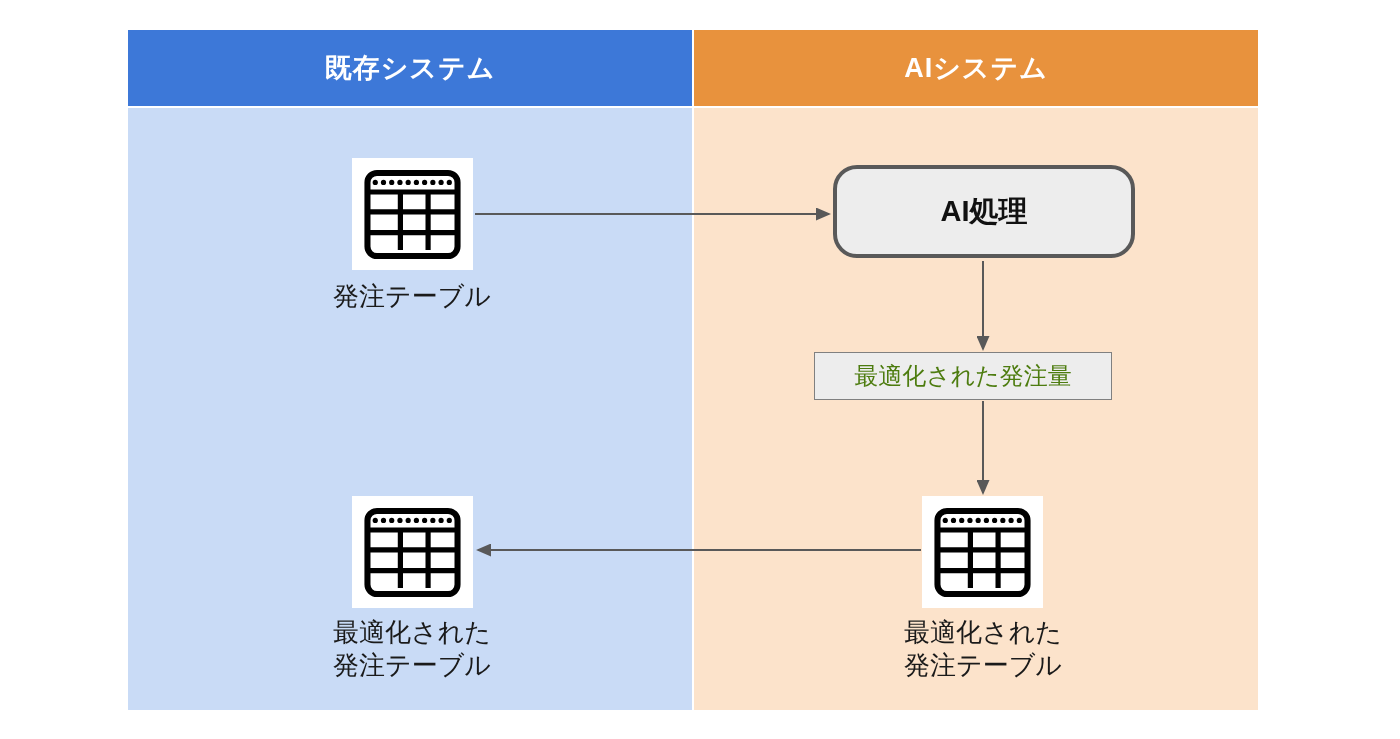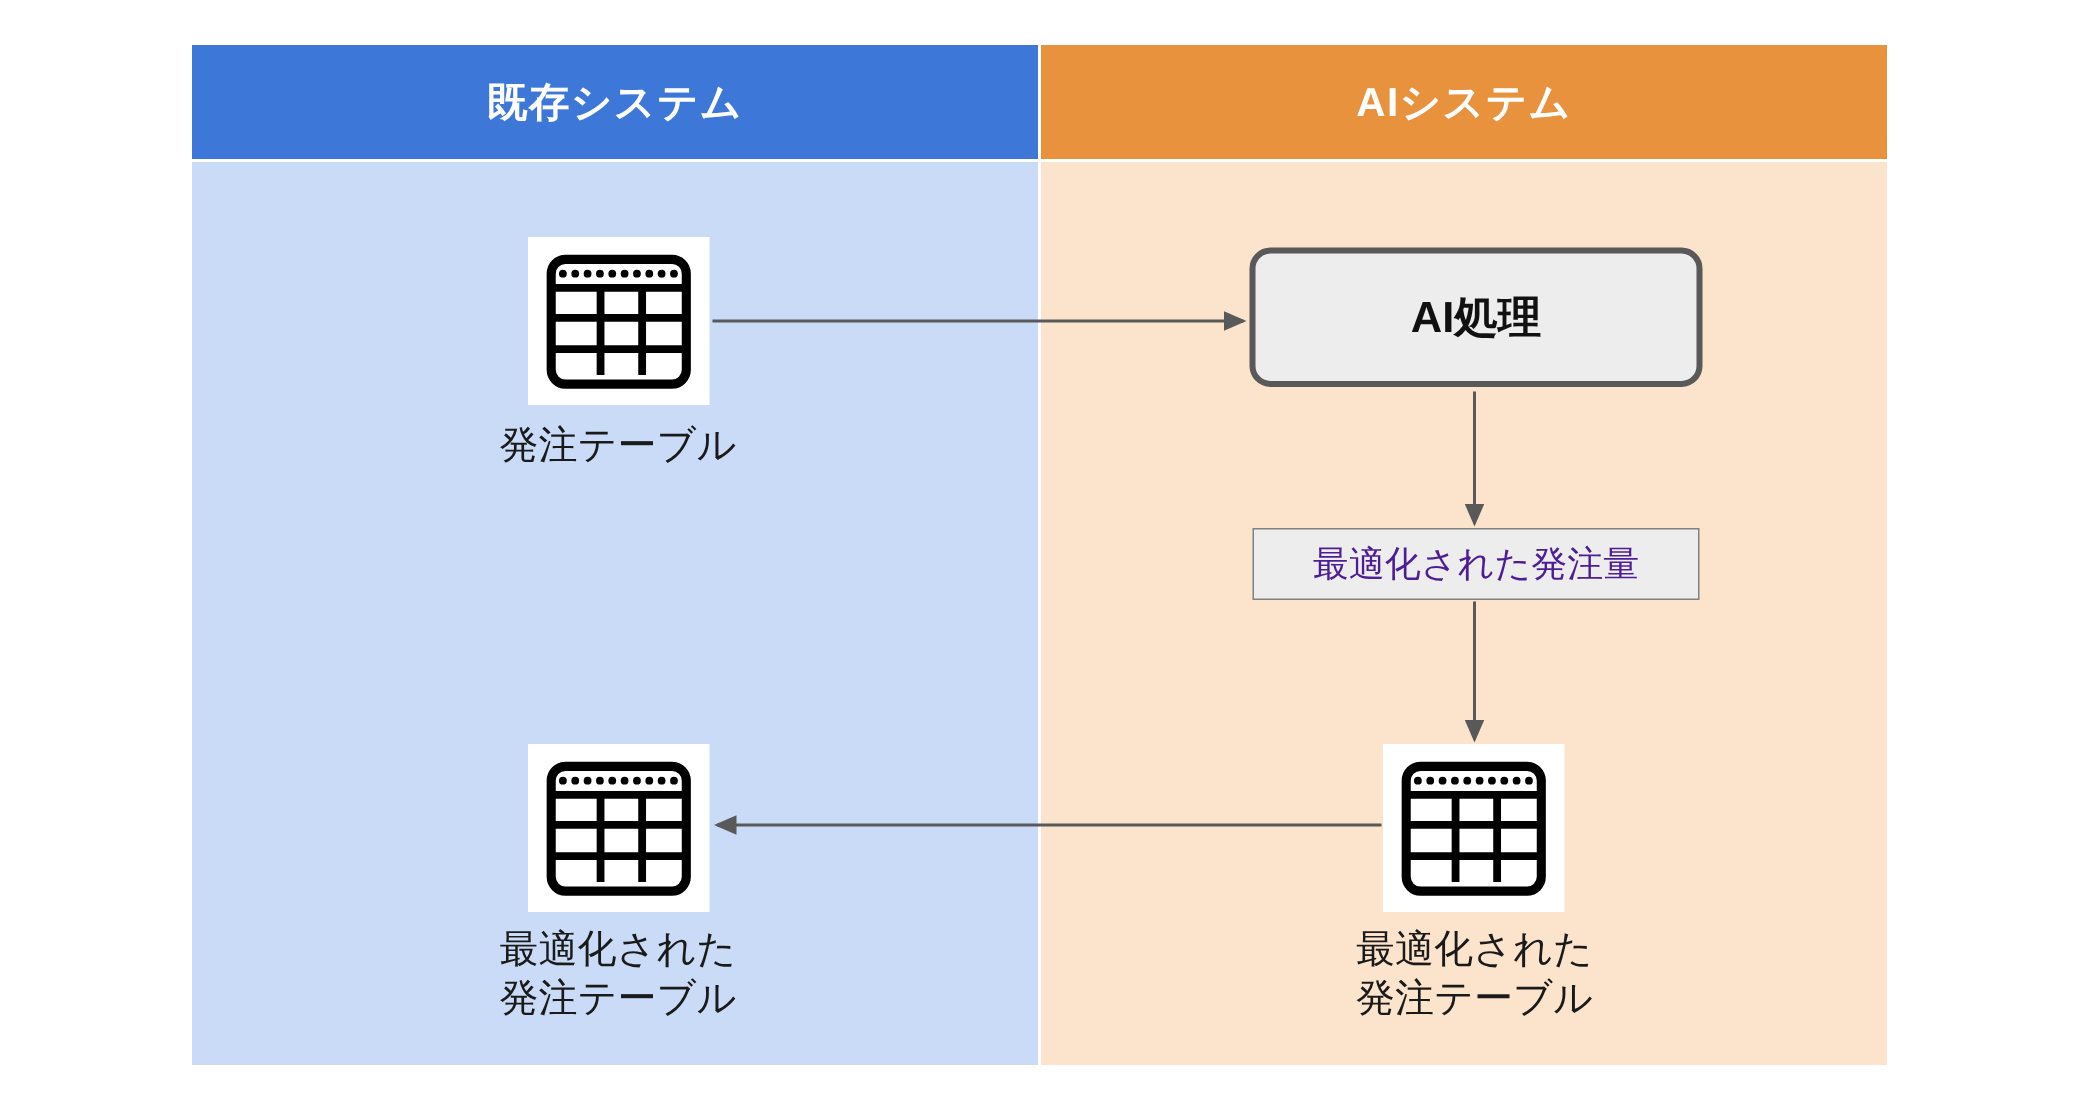--- a/index.html
+++ b/index.html
@@ -24,29 +24,29 @@
   .icon-node { position: absolute; width: 121px; height: 112px; background: #ffffff;
                display: flex; align-items: center; justify-content: center; }
   .icon-node svg { width: 105px; height: 97px; }
 
   .node-label { position: absolute; width: 240px; text-align: center;
                 font-size: 26px; font-weight: normal; color: var(--label-text, #1a1a1a);
                 line-height: 33px; }
 
   .process-box { position: absolute; left: 833px; top: 165px; width: 302px; height: 93px;
                  background: var(--process-fill, #ededed);
-                 border: 4px solid var(--process-border, #595959); border-radius: 14px;
+                 border: 4px solid var(--process-border, #595959); border-radius: 24px;
                  display: flex; align-items: center; justify-content: center;
                  font-size: 29px; font-weight: bold; color: #111111; }
 
-  .data-box { position: absolute; left: 835px; top: 352px; width: 298px; height: 48px;
+  .data-box { position: absolute; left: 814px; top: 352px; width: 298px; height: 48px;
               background: var(--process-fill, #ededed);
               border: 1px solid var(--quantity-border, #808080);
               display: flex; align-items: center; justify-content: center;
-              font-size: 24px; font-weight: normal; color: #4c1d95; }
+              font-size: 24px; font-weight: normal; color: #4d7c0f; }
 
   
   .arrows { position: absolute; left: 0; top: 0; width: 1400px; height: 739px;
             pointer-events: none; }
   .arrows line { stroke: var(--arrow, #595959); stroke-width: 2; }
   .arrowhead-path { fill: var(--arrow, #595959); }
 
   
   .tbl-stroke { stroke: var(--icon-stroke, #000000); fill: none; }
   .tbl-dot { fill: var(--icon-stroke, #000000); }

